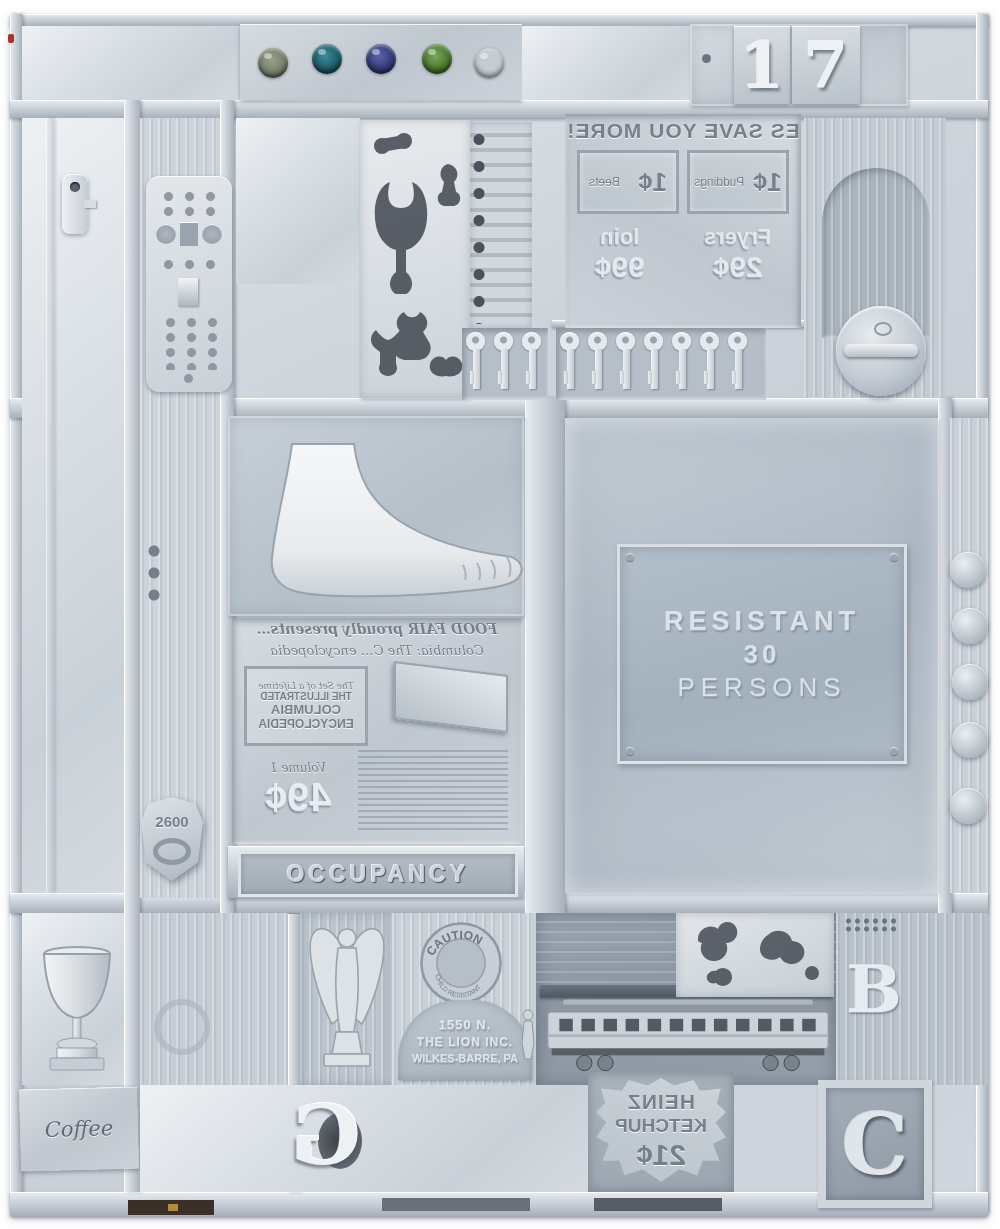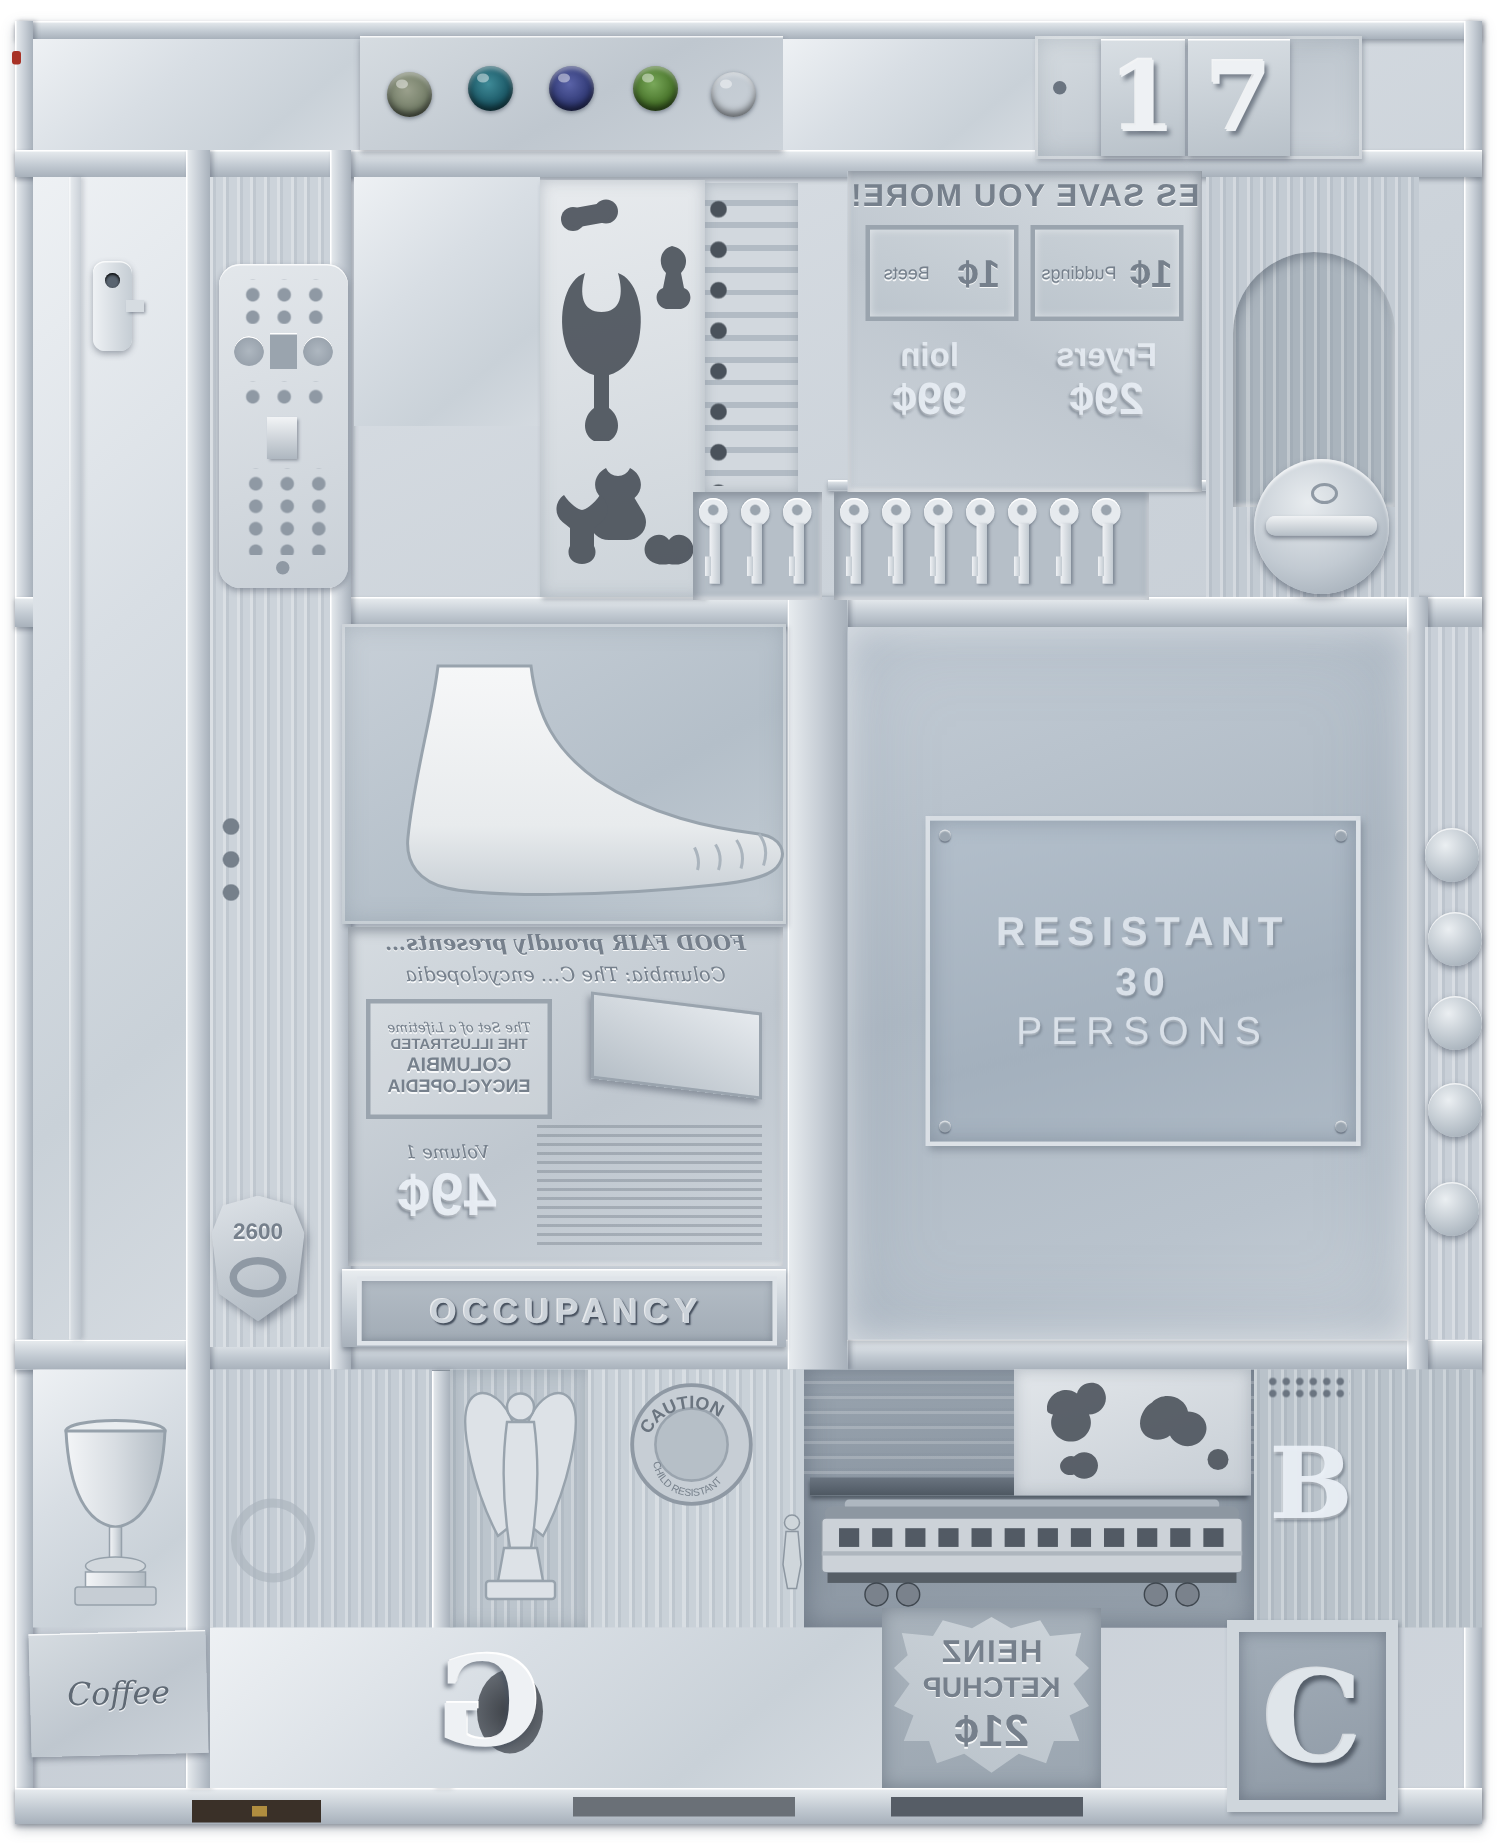--- a/index.html
+++ b/index.html
@@ -297,20 +297,25 @@
       <path id="arcB" d="M20,60 A30,30 0 0 0 80,60"></path>
     </defs>
     <text font-size="14" font-weight="bold" fill="#6b7580" font-family="Liberation Sans, sans-serif">
       <textPath href="#arcT" startOffset="14%">CAUTION</textPath>
     </text>
     <text font-size="8" fill="#77818c" font-family="Liberation Sans, sans-serif">
       <textPath href="#arcB" startOffset="4%">CHILD RESISTANT</textPath>
     </text>
   </svg>
 
+  <div class="abs col" style="left:398px;top:1000px;width:134px;height:80px;border-radius:60px 60px 0 0;background:linear-gradient(170deg,#bec7cf,#aab4bd);box-shadow:inset 0 0 10px rgba(100,112,126,.45),1px 2px 3px rgba(70,80,95,.35);gap:3px;">
+    <span class="eng" style="font-size:13px;font-weight:bold;letter-spacing:1px;opacity:.85;">1550 N.</span>
+    <span class="eng" style="font-size:12px;font-weight:bold;letter-spacing:1px;opacity:.85;">THE LION INC.</span>
+    <span class="eng" style="font-size:11px;font-weight:bold;opacity:.85;">WILKES-BARRE, PA</span>
+  </div>
   <div class="abs grainv" style="left:392px;top:1085px;width:144px;height:107px;background-color:#cbd2d9;"></div>
 
   <div class="abs" style="left:536px;top:913px;width:300px;height:172px;background:linear-gradient(170deg,#99a4af,#8a95a1 50%,#97a2ad);box-shadow:inset 0 0 18px rgba(70,80,95,.5);">
     <div class="abs grainh" style="left:0;top:0;width:100%;height:70px;opacity:.7;"></div>
     <div class="abs rail" style="left:4px;top:72px;width:292px;height:12px;background:linear-gradient(180deg,#6a7480,#4e5862);box-shadow:0 2px 3px rgba(40,48,58,.6);"></div>
     <svg class="abs" style="left:8px;top:84px;" width="288" height="82" viewBox="0 0 300 84">
       <rect x="20" y="2" width="260" height="7" rx="3" fill="#aeb7c0"></rect>
       <rect x="6" y="7" width="288" height="10" rx="5" fill="#8d97a1"></rect>
       <rect x="4" y="15" width="292" height="38" rx="3" fill="#ccd2d8" stroke="#8d97a1"></rect>
       <g fill="#525a64">

